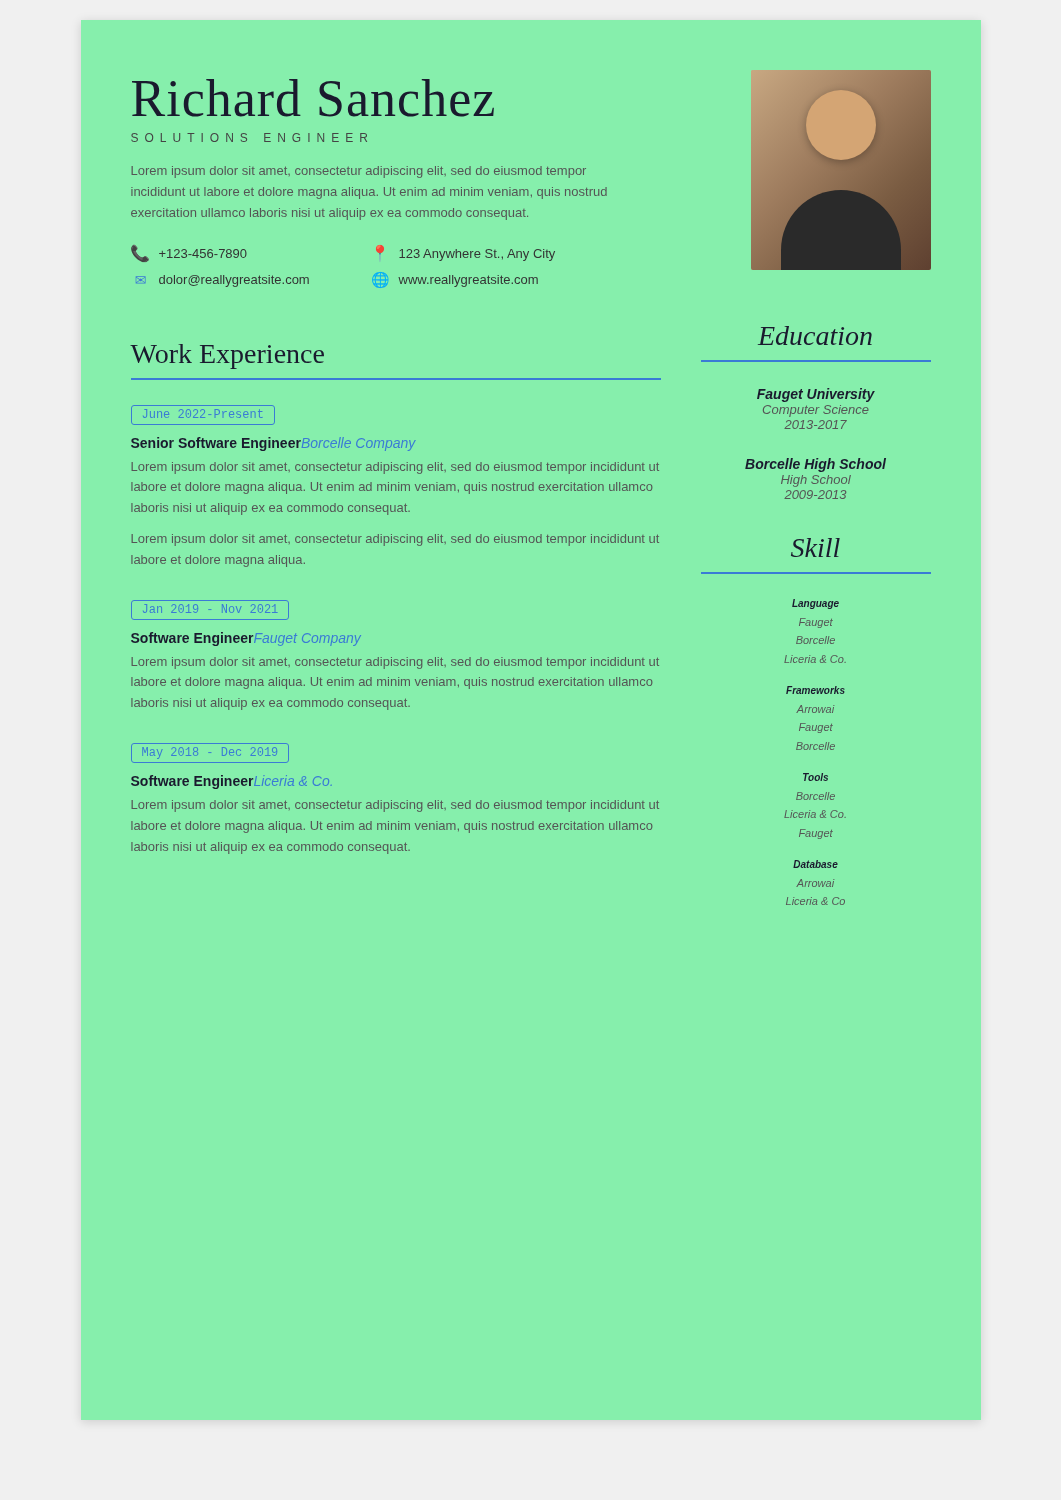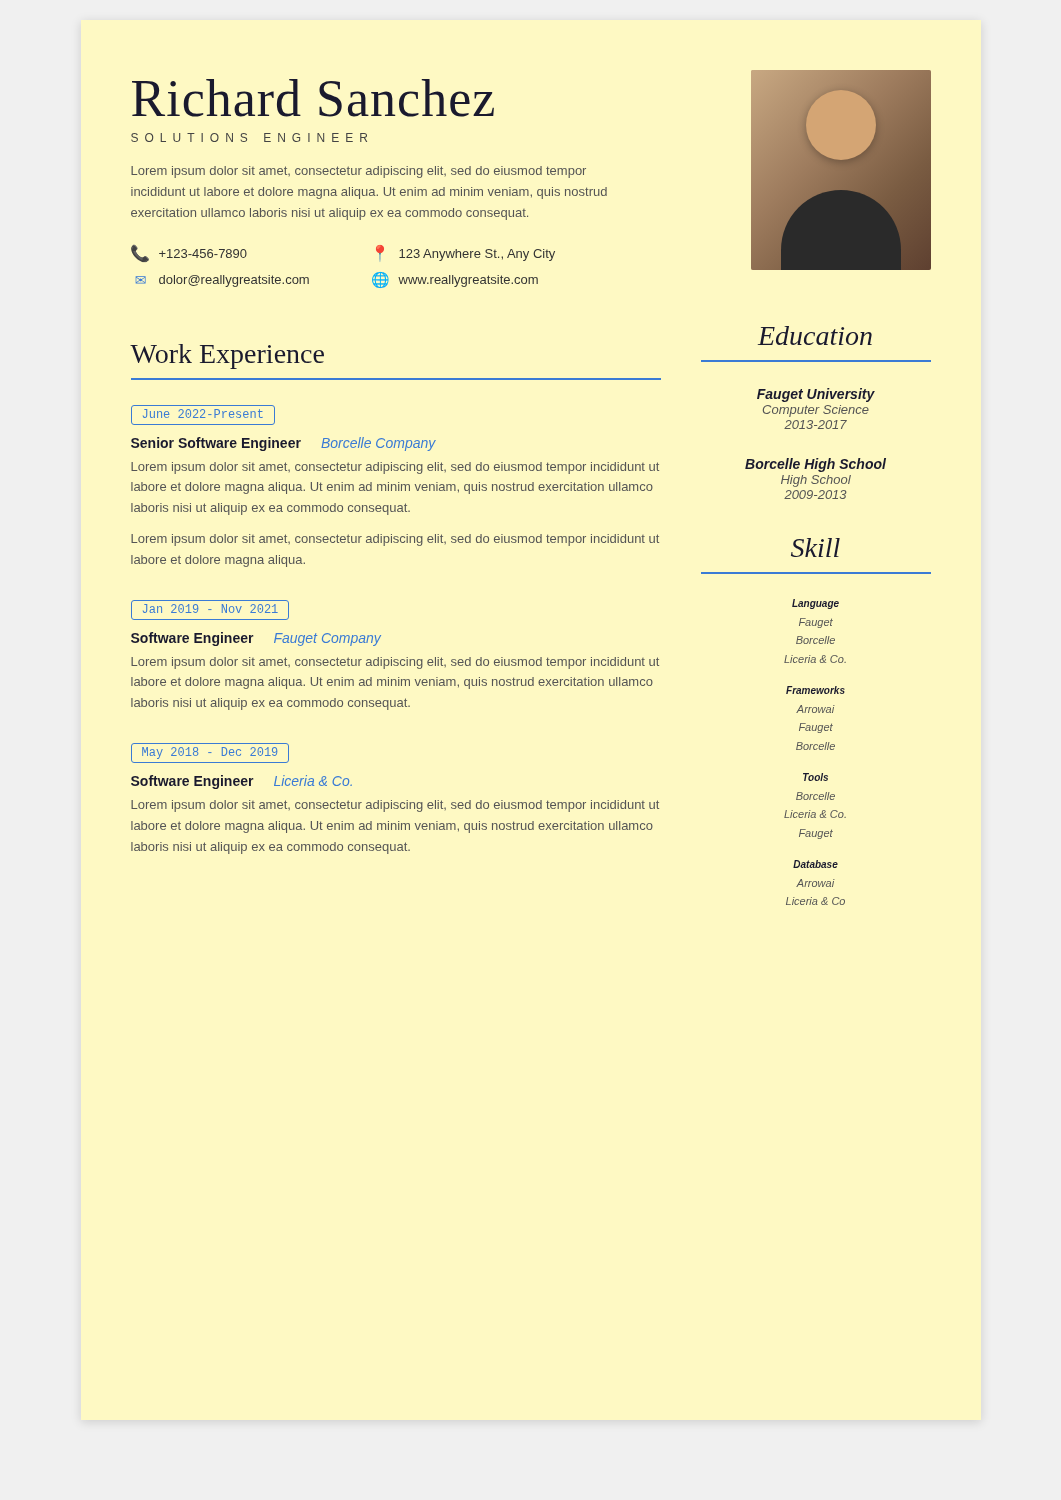--- a/index.html
+++ b/index.html
@@ -6,21 +6,21 @@
     body {
       font-family: 'Arial', sans-serif;
       background: #f0f0f0;
       display: flex;
       justify-content: center;
       align-items: flex-start;
       min-height: 100vh;
       padding: 20px;
     }
     .resume-page {
-      background: #fef9c3;
+      background: #86efac;
       width: 900px;
       min-height: 1400px;
       padding: 50px 50px 60px 50px;
       box-shadow: 0 2px 10px rgba(0,0,0,0.15);
       position: relative;
     }
     
     .header {
       display: flex;
       justify-content: space-between;
@@ -158,21 +158,20 @@
       color: #3a7bd5;
       font-size: 12px;
       padding: 2px 10px;
       border-radius: 3px;
       margin-bottom: 10px;
       font-family: Liberation Mono, monospace;
     }
     .job-header {
       display: flex;
       align-items: baseline;
-      gap: 20px;
       margin-bottom: 6px;
     }
     .job-title {
       font-size: 14px;
       font-weight: bold;
       color: #1a1a2e;
     }
     .job-company {
       font-size: 14px;
       font-style: italic;

